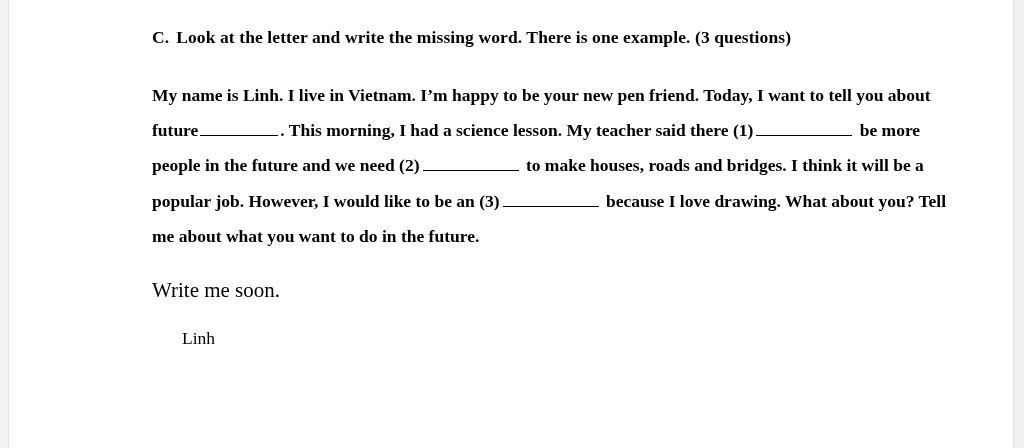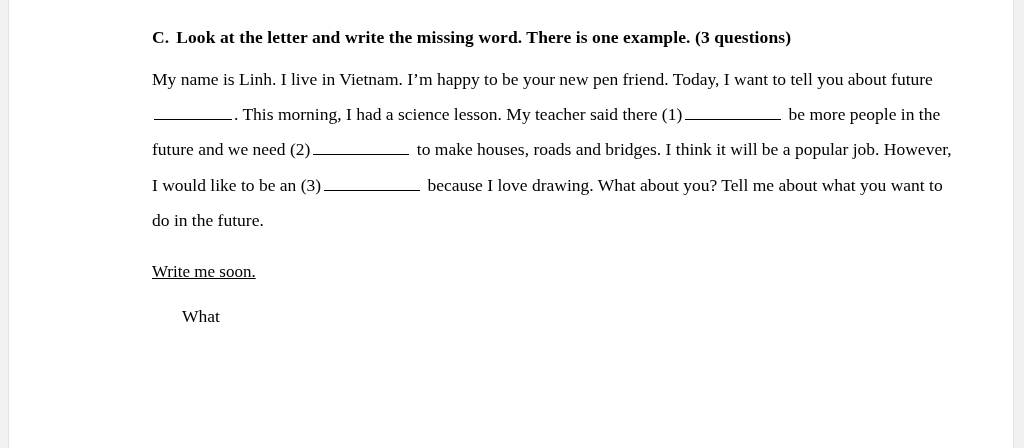--- a/index.html
+++ b/index.html
@@ -43,42 +43,42 @@
     position: absolute;
     left: 152px;
     top: 26px;
     width: 806px;
   }
   .heading {
     font-weight: bold;
     font-size: 17.5px;
     line-height: 1.35;
     letter-spacing: 0.1px;
-    margin-bottom: 12px;
+    margin-bottom: 28px;
   }
   .heading .label {
     margin-right: 7px;
   }
   .salutation {
     font-size: 17.5px;
     line-height: 1.4;
     margin-bottom: 20px;
   }
   .body-para {
     font-size: 17.5px;
     line-height: 2.02;
     text-align: left;
     margin-bottom: 14px;
+    font-weight: bold;
   }
   .closing {
-    font-size: 17px;
+    font-size: 21px;
     line-height: 1.4;
     margin-top: 22px;
     margin-bottom: 20px;
-    text-decoration: underline;
   }
   .signature {
     font-size: 17.5px;
     line-height: 1.4;
     padding-left: 30px;
   }
   .blank-short {
     display: inline-block;
     border-bottom: 1px solid #000;
     width: 78px;
@@ -112,16 +112,16 @@
 
     <div class="body-para">
       <span>My name is Linh. I live in Vietnam. I’m happy to be your new pen friend. Today, I want to tell you about future</span><span class="blank-short"></span><span>. This morning, I had a science lesson. My teacher said there (1)</span><span class="blank-long"></span>
       <span>be more people in the future and we need (2)</span><span class="blank-long"></span>
       <span>to make houses, roads and bridges. I think it will be a popular job. However, I would like to be an (3)</span><span class="blank-long"></span>
       <span>because I love drawing. What about you? Tell me about what you want to do in the future.</span>
     </div>
 
     <div class="closing">Write me soon.</div>
 
-    <div class="signature">What</div>
+    <div class="signature">Linh</div>
 
   </div>
 </div>
 
 </body></html>

